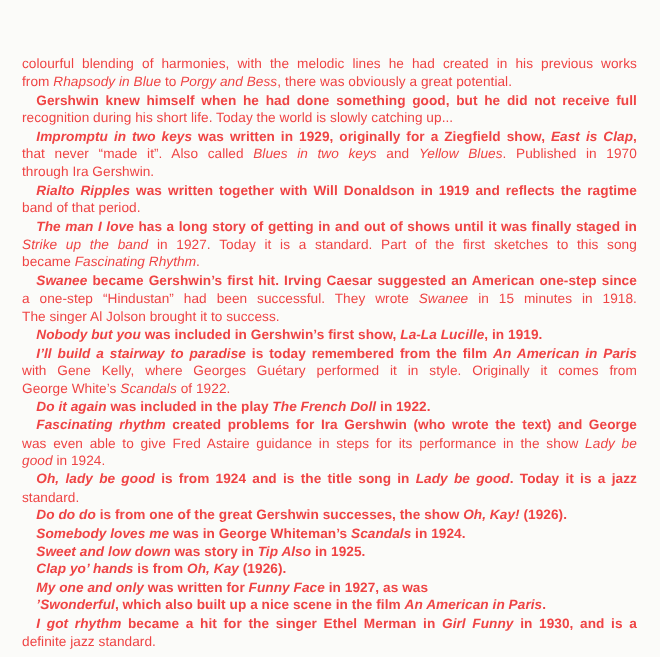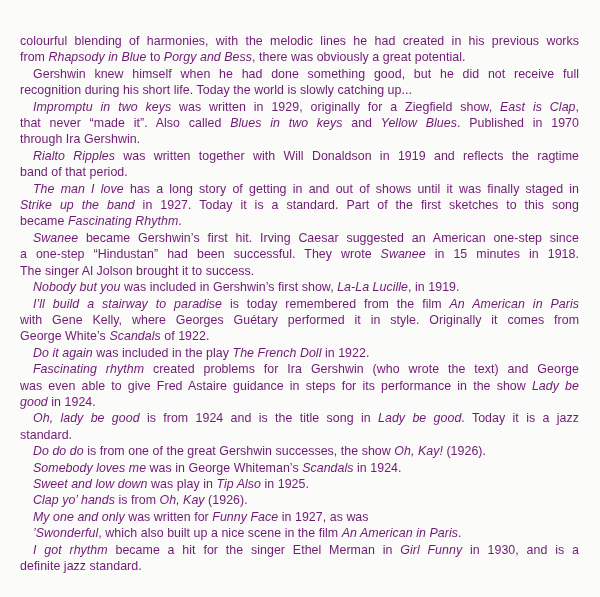--- a/index.html
+++ b/index.html
@@ -27,28 +27,29 @@
   .paragraph { margin: 0; }
   .line {
     text-align: justify;
     text-align-last: left;
   }
   .line.j {
     text-align-last: justify;
   }
   .line.indent {
     text-indent: 13px;
+    font-weight: bold;
   }
   .text-body i { font-style: italic; }
 </style>
 </head>
 <body style="background: rgb(251, 251, 249);">
 
 <div class="page">
-  <div class="text-body" id="text-body" style="color: #701a75;">
+  <div class="text-body" id="text-body" style="color: #ef4444; margin-top: 17px;">
       <div class="paragraph">
         <div class="line j"><span>colourful blending of harmonies, with the melodic lines he had created in his previous works</span></div>
         <div class="line"><span>from </span><i>Rhapsody in Blue</i><span> to </span><i>Porgy and Bess</i><span>, there was obviously a great potential.</span></div>
       </div>
       <div class="paragraph">
         <div class="line j indent"><span>Gershwin knew himself when he had done something good, but he did not receive full</span></div>
         <div class="line"><span>recognition during his short life. Today the world is slowly catching up...</span></div>
       </div>
       <div class="paragraph">
         <div class="line j indent"><i>Impromptu in two keys</i><span> was written in 1929, originally for a Ziegfield show, </span><i>East is Clap</i><span>,</span></div>
@@ -89,21 +90,21 @@
         <div class="line j indent"><i>Oh, lady be good</i><span> is from 1924 and is the title song in </span><i>Lady be good</i><span>. Today it is a jazz</span></div>
         <div class="line"><span>standard.</span></div>
       </div>
       <div class="paragraph">
         <div class="line indent"><i>Do do do</i><span> is from one of the great Gershwin successes, the show </span><i>Oh, Kay!</i><span> (1926).</span></div>
       </div>
       <div class="paragraph">
         <div class="line indent"><i>Somebody loves me</i><span> was in George Whiteman’s </span><i>Scandals</i><span> in 1924.</span></div>
       </div>
       <div class="paragraph">
-        <div class="line indent"><i>Sweet and low down</i><span> was play in </span><i>Tip Also</i><span> in 1925.</span></div>
+        <div class="line indent"><i>Sweet and low down</i><span> was story in </span><i>Tip Also</i><span> in 1925.</span></div>
       </div>
       <div class="paragraph">
         <div class="line indent"><i>Clap yo’ hands</i><span> is from </span><i>Oh, Kay</i><span> (1926).</span></div>
       </div>
       <div class="paragraph">
         <div class="line indent"><i>My one and only</i><span> was written for </span><i>Funny Face</i><span> in 1927, as was</span></div>
       </div>
       <div class="paragraph">
         <div class="line indent"><i>’Swonderful</i><span>, which also built up a nice scene in the film </span><i>An American in Paris</i><span>.</span></div>
       </div>

